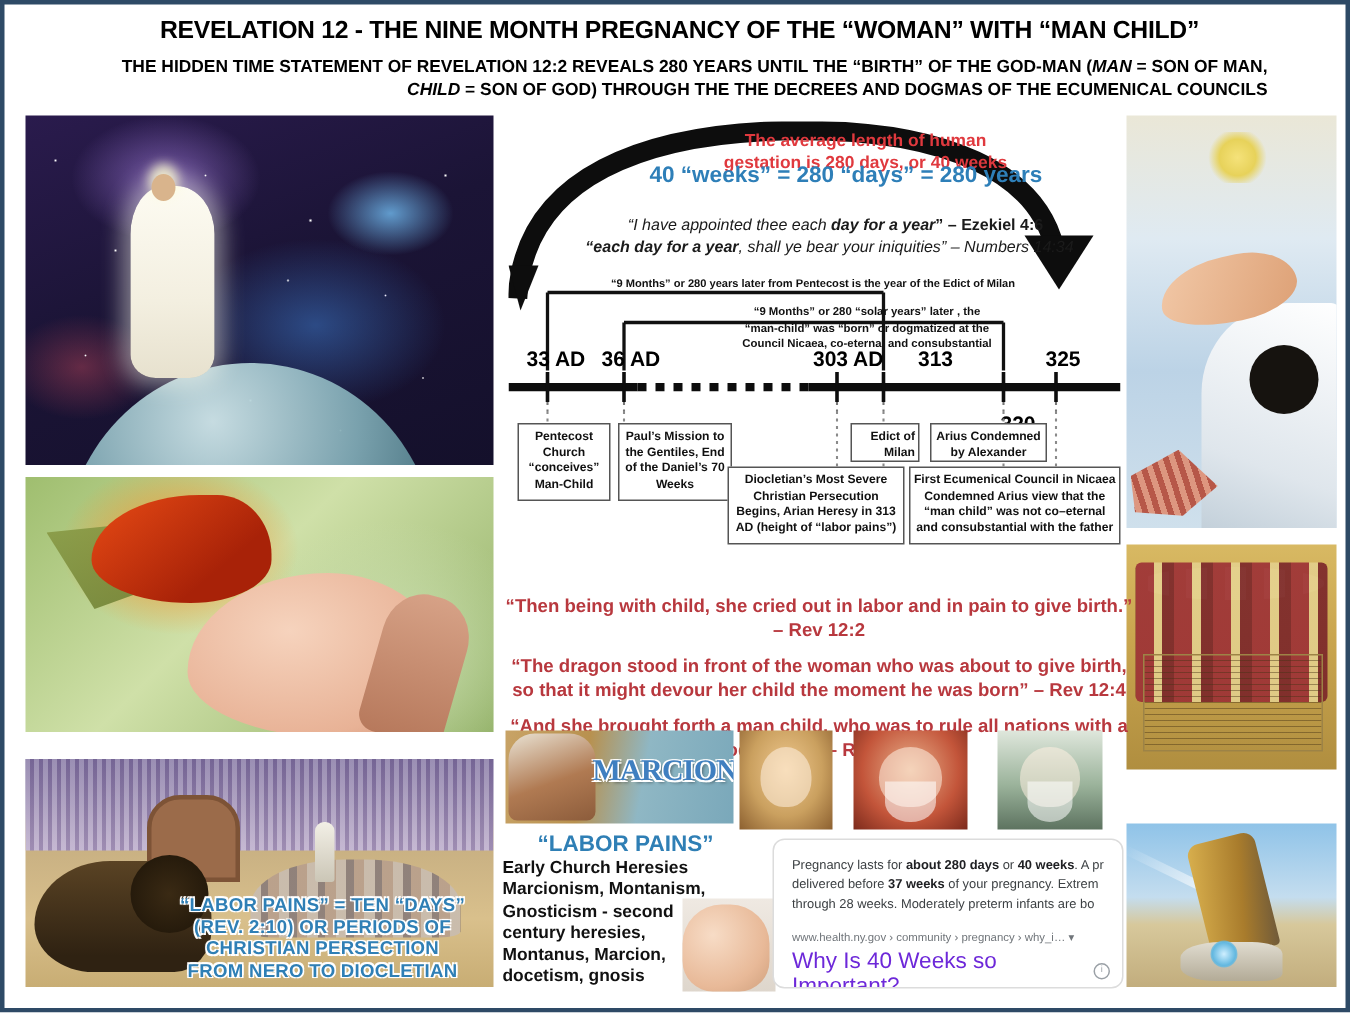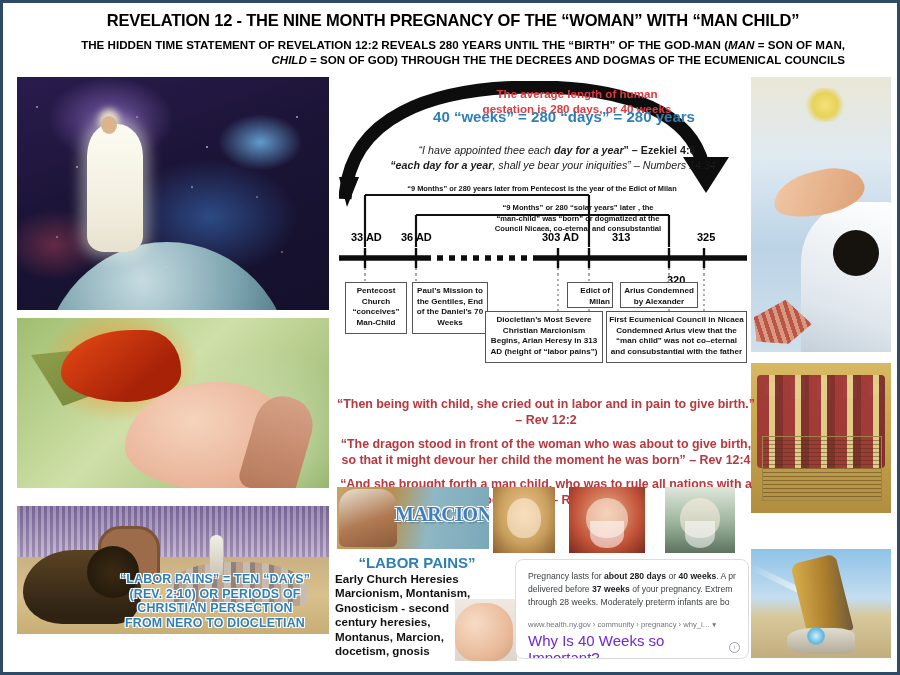--- a/index.html
+++ b/index.html
@@ -110,21 +110,21 @@
   }
   #adult-finger{
     position:absolute;right:22px;bottom:-6px;width:58px;height:98px;
     background:linear-gradient(180deg,#d6a186,#b7795c);
     border-radius:45% 45% 20% 20% / 30% 30% 12% 12%;
     transform:rotate(16deg);
   }
 
   
   #img-colosseum{
-    left:14px;top:503px;width:312px;height:128px;
+    left:14px;top:503px;width:312px;height:152px;
     background:linear-gradient(180deg,#8a7fa8 0%,#a39ab7 22%,#c9b183 40%,#d9c08c 70%,#c8ad74 100%);
   }
   #col-crowd{position:absolute;left:0;top:0;width:100%;height:40%;
     background:repeating-linear-gradient(90deg, rgba(255,255,255,.22) 0 3px, rgba(90,70,120,.25) 3px 6px),
                linear-gradient(180deg,#7e6f9e,#b6a5c6);
   }
   #col-arch{position:absolute;left:26%;top:16%;width:56px;height:52px;
     background:#9b6b4a;border-radius:22px 22px 0 0;border:3px solid #7d5336;}
   #lion{
     position:absolute;left:6px;bottom:10px;width:118px;height:74px;
@@ -225,21 +225,21 @@
   .note-top{
     position:absolute;left:24px;top:103px;width:358px;text-align:center;
     font-size:7.4px;font-weight:bold;color:#111;
   }
   .note-mid{
     position:absolute;left:114px;top:122px;width:250px;text-align:center;
     font-size:7.6px;font-weight:bold;color:#111;line-height:10.5px;
   }
 
   .tl-labels{position:absolute;left:0;top:150px;width:408px;height:18px;}
-  .tl-label{position:absolute;font-size:11px;font-weight:bold;color:#000;white-space:nowrap;}
+  .tl-label{position:absolute;font-size:14px;font-weight:bold;color:#000;white-space:nowrap;}
 
   .tbox{
     position:absolute;border:1.2px solid #555;background:#fff;
     font-size:8.1px;font-weight:bold;color:#111;text-align:center;
     line-height:10.6px;padding:3px 2px;box-sizing:border-box;
   }
 
   
   #quotes{position:absolute;left:333px;top:360px;width:420px;margin-top:34px;}
   .q{
@@ -483,21 +483,21 @@
       <div>Milan</div>
     </div>
 
     <div class="tbox" style="left:281px;top:201px;width:78px;height:26px;">
       <div>Arius Condemned</div>
       <div>by Alexander</div>
     </div>
 
     <div class="tbox" style="left:146px;top:230px;width:118px;height:52px;">
       <div>Diocletian’s Most Severe</div>
-      <div>Christian Marcionism</div>
+      <div>Christian Persecution</div>
       <div>Begins, Arian Heresy in 313</div>
       <div>AD (height of “labor pains”)</div>
     </div>
 
     <div class="tbox" style="left:267px;top:230px;width:141px;height:52px;">
       <div>First Ecumenical Council in Nicaea</div>
       <div>Condemned Arius view that the</div>
       <div>“man child” was not co–eternal</div>
       <div>and consubstantial with the father</div>
     </div>

